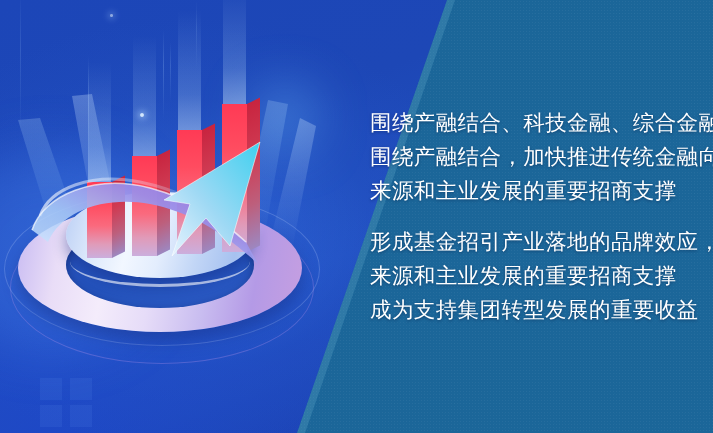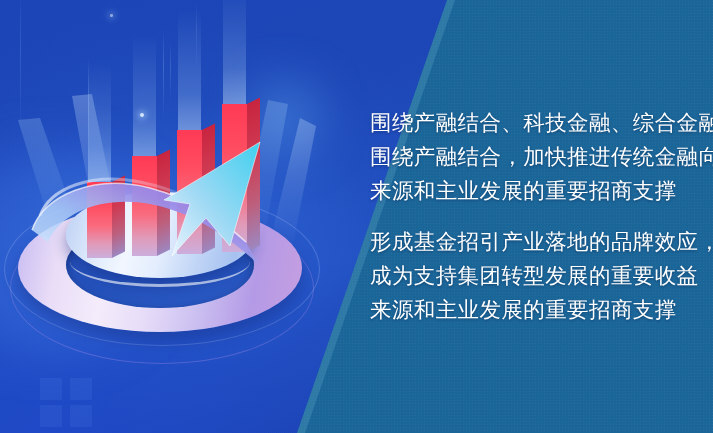--- a/index.html
+++ b/index.html
@@ -233,19 +233,19 @@
   <div class="text-col">
 
     <div class="para">
       <span class="ln">围绕产融结合、科技金融、综合金融</span>
       <span class="ln">围绕产融结合，加快推进传统金融向</span>
       <span class="ln">来源和主业发展的重要招商支撑</span>
     </div>
 
     <div class="para">
       <span class="ln">形成基金招引产业落地的品牌效应，</span>
+      <span class="ln">来源和主业发展的重要招商支撑</span>
       <span class="ln">成为支持集团转型发展的重要收益</span>
-      <span class="ln">来源和主业发展的重要招商支撑</span>
     </div>
 
   </div>
 
 </div>
 
 </body></html>

